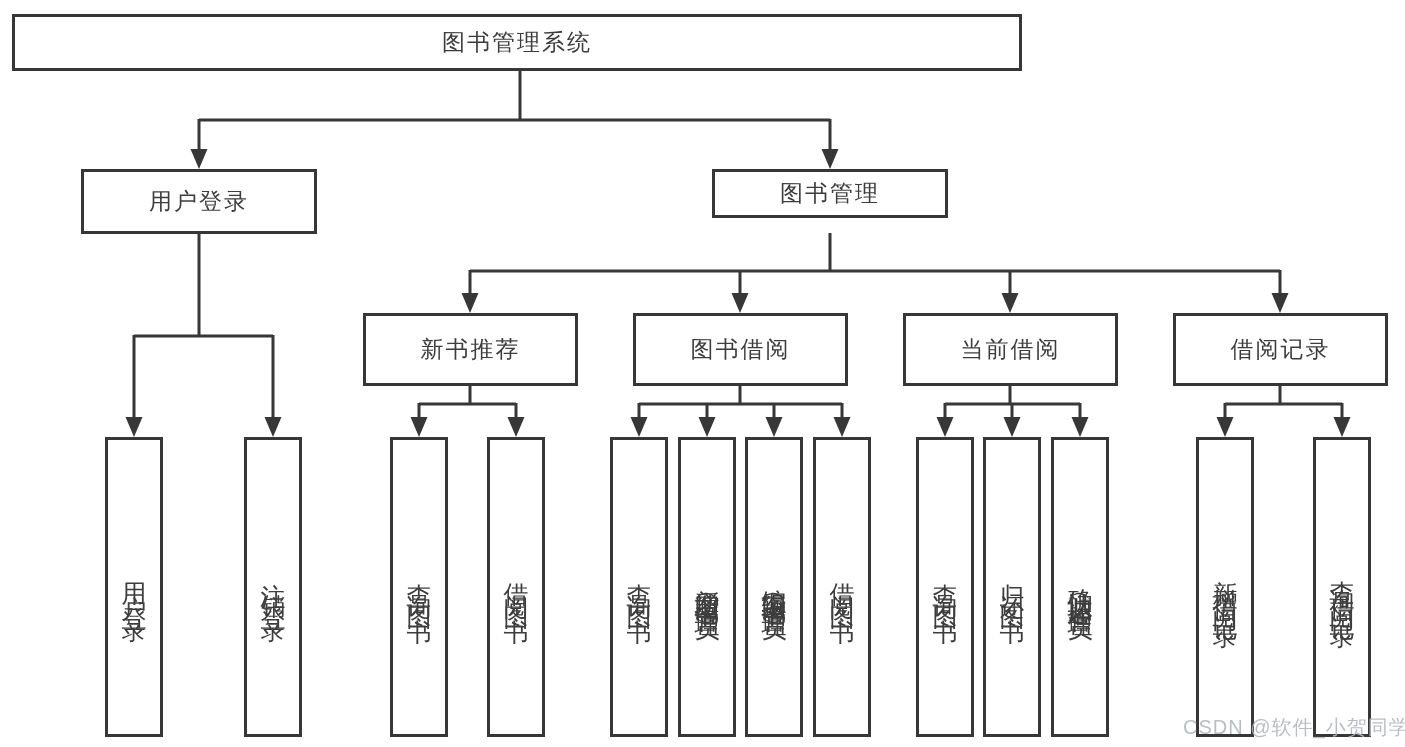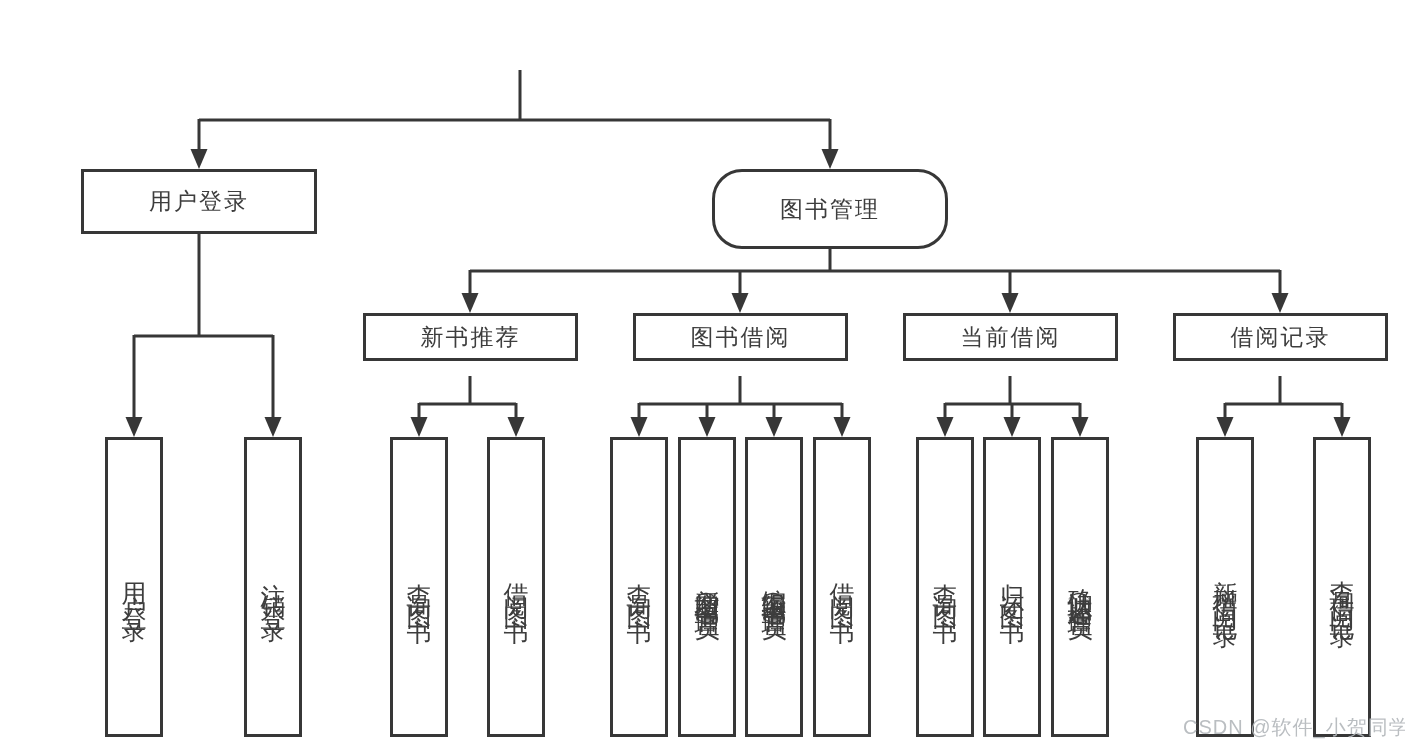--- a/index.html
+++ b/index.html
@@ -13,22 +13,22 @@
     border:3px solid #373737; color:#3d3d3d; z-index:2;
     display:flex; align-items:center; justify-content:center;
   }
   .hbox { font-size:23px; letter-spacing:2px; }
   .vbox span {
     writing-mode:vertical-rl; text-orientation:mixed;
     font-size:25px; line-height:1; display:block;
   }
   .root   { left:12px;  top:14px;  width:1010px; height:57px; }
   .lvl2-a { left:81px;  top:169px; width:236px;  height:65px; }
-  .lvl2-b { left:712px; top:169px; width:236px;  height:80px;border-radius:30px; }
-  .lvl3   { top:313px; width:215px; height:48px; }
+  .lvl2-b { left:712px; top:169px; width:236px;  height:49px; }
+  .lvl3   { top:313px; width:215px; height:73px; }
   .leaf   { top:437px; width:58px; height:300px; }
   .watermark {
     position:absolute; left:1183px; top:714px; z-index:3;
     font-size:20px; letter-spacing:1px; color:#b3b7bb; opacity:0.9;
     white-space:nowrap;
   }
 </style>
 </head>
 <body>
 
@@ -67,20 +67,23 @@
       <polygon points="774,437 765.5,417 782.5,417"></polygon>
       <polygon points="842,437 833.5,417 850.5,417"></polygon>
       <polygon points="945,437 936.5,417 953.5,417"></polygon>
       <polygon points="1012,437 1003.5,417 1020.5,417"></polygon>
       <polygon points="1080,437 1071.5,417 1088.5,417"></polygon>
       <polygon points="1225,437 1216.5,417 1233.5,417"></polygon>
       <polygon points="1342,437 1333.5,417 1350.5,417"></polygon>
     </g>
   </svg>
 
+  <div class="box hbox root">
+    <span>图书管理系统</span>
+  </div>
 
   <div class="box hbox lvl2-a">
     <span>用户登录</span>
   </div>
   <div class="box hbox lvl2-b">
     <span>图书管理</span>
   </div>
 
   <div class="box hbox lvl3" style="left:363px">
     <span>新书推荐</span>

